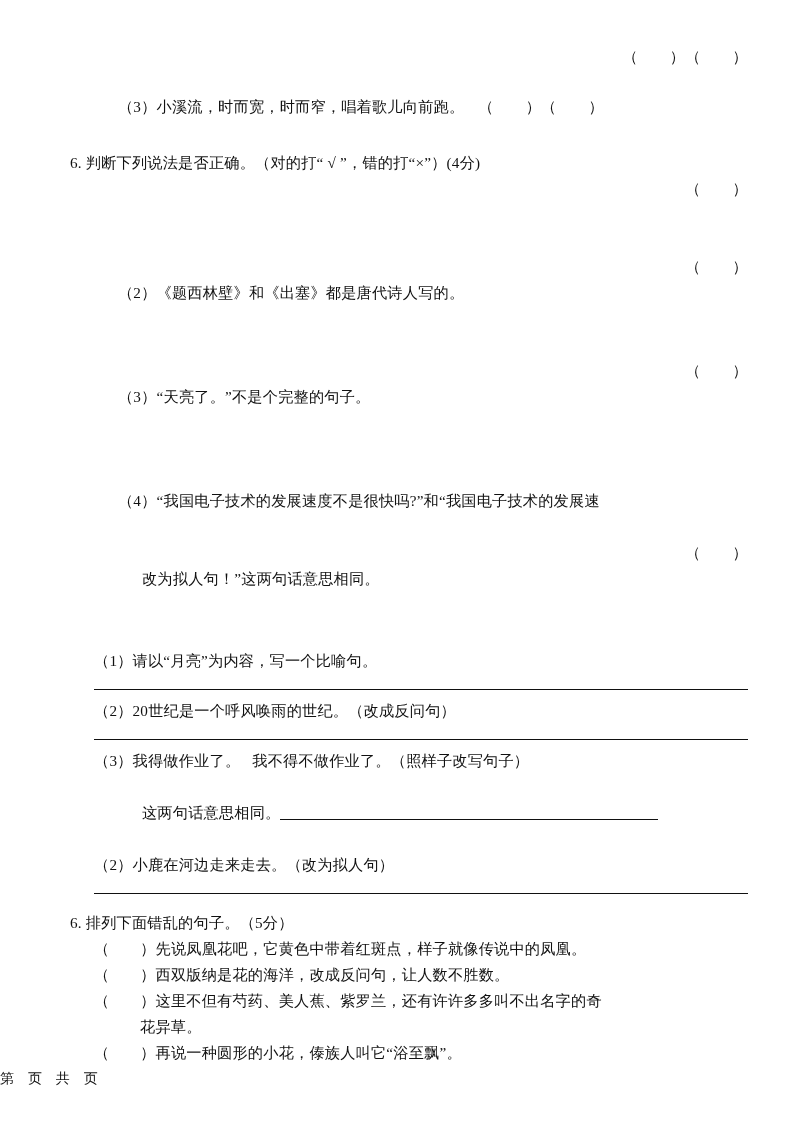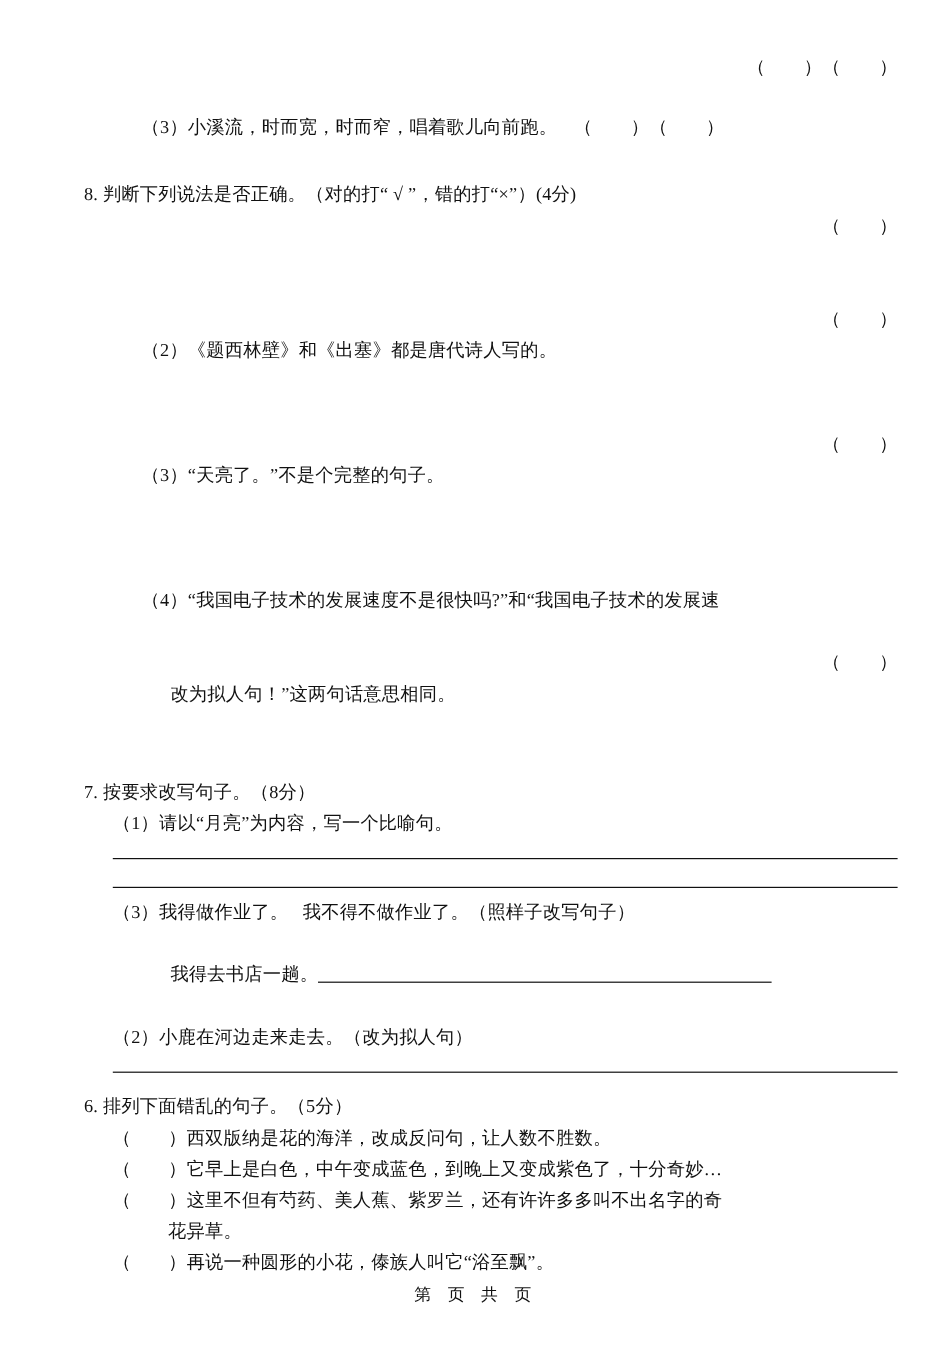--- a/index.html
+++ b/index.html
@@ -74,21 +74,20 @@
     vertical-align: baseline;
     height: 15px;
     margin-bottom: -2px;
   }
 
   .footer {
     position: absolute;
     left: 0;
     right: 0;
     bottom: 34px;
-    text-align: center;
     font-size: 14px;
     letter-spacing: 5px;
     font-family: "Liberation Sans", "DejaVu Sans", sans-serif;
   }
 </style>
 </head>
 <body>
 
 <div class="page">
   <div class="content">
@@ -96,21 +95,21 @@
     <div class="line" style="height:24px;">
       <span class="rightbox">（        ）（        ）</span>
     </div>
 
     <div class="line indent2">
       <span>（3）小溪流，时而宽，时而窄，唱着歌儿向前跑。</span><span style="display:inline-block;width:14px;"></span><span>（        ）（        ）</span>
     </div>
 
     <div class="spacer-4"></div>
 
-    <div class="line indent1">8. 判断下列说法是否正确。（对的打“ √ ”，错的打“×”）(4分)</div>
+    <div class="line indent1">6. 判断下列说法是否正确。（对的打“ √ ”，错的打“×”）(4分)</div>
 
     <div class="line indent2">
       <span class="rightbox">（        ）</span>
     </div>
     <div class="line indent2">
       <span>（2）《题西林壁》和《出塞》都是唐代诗人写的。</span>
       <span class="rightbox">（        ）</span>
     </div>
     <div class="line indent2">
       <span>（3）“天亮了。”不是个完整的句子。</span>
@@ -119,46 +118,46 @@
     <div class="line indent2">
       <span>（4）“我国电子技术的发展速度不是很快吗?”和“我国电子技术的发展速</span>
     </div>
     <div class="line indent3">
       <span>改为拟人句！”这两句话意思相同。</span>
       <span class="rightbox">（        ）</span>
     </div>
 
     <div class="spacer-4"></div>
 
-    <div class="line indent1">7. 按要求改写句子。（8分）</div>
 
     <div class="line indent2">（1）请以“月亮”为内容，写一个比喻句。</div>
     <div class="rule-row">
       <span class="blank-rule"></span>
     </div>
 
+    <div class="line indent2">（2）20世纪是一个呼风唤雨的世纪。（改成反问句）</div>
     <div class="rule-row">
       <span class="blank-rule"></span>
     </div>
 
     <div class="line indent2">（3）我得做作业了。   我不得不做作业了。（照样子改写句子）</div>
     <div class="line indent3">
-      <span>我得去书店一趟。</span><span class="inline-blank" style="width:378px;"></span>
+      <span>这两句话意思相同。</span><span class="inline-blank" style="width:378px;"></span>
     </div>
 
     <div class="line indent2">（2）小鹿在河边走来走去。（改为拟人句）</div>
     <div class="rule-row">
       <span class="blank-rule"></span>
     </div>
 
     <div class="spacer-8"></div>
 
     <div class="line indent1">6. 排列下面错乱的句子。（5分）</div>
+    <div class="line indent2">（　　）先说凤凰花吧，它黄色中带着红斑点，样子就像传说中的凤凰。</div>
     <div class="line indent2">（　　）西双版纳是花的海洋，改成反问句，让人数不胜数。</div>
-    <div class="line indent2">（　　）它早上是白色，中午变成蓝色，到晚上又变成紫色了，十分奇妙…</div>
     <div class="line indent2">（　　）这里不但有芍药、美人蕉、紫罗兰，还有许许多多叫不出名字的奇</div>
     <div class="line indent4">花异草。</div>
     <div class="line indent2">（　　）再说一种圆形的小花，傣族人叫它“浴至飘”。</div>
 
   </div>
 
   <div class="footer">第 页 共 页</div>
 </div>
 
 </body></html>

